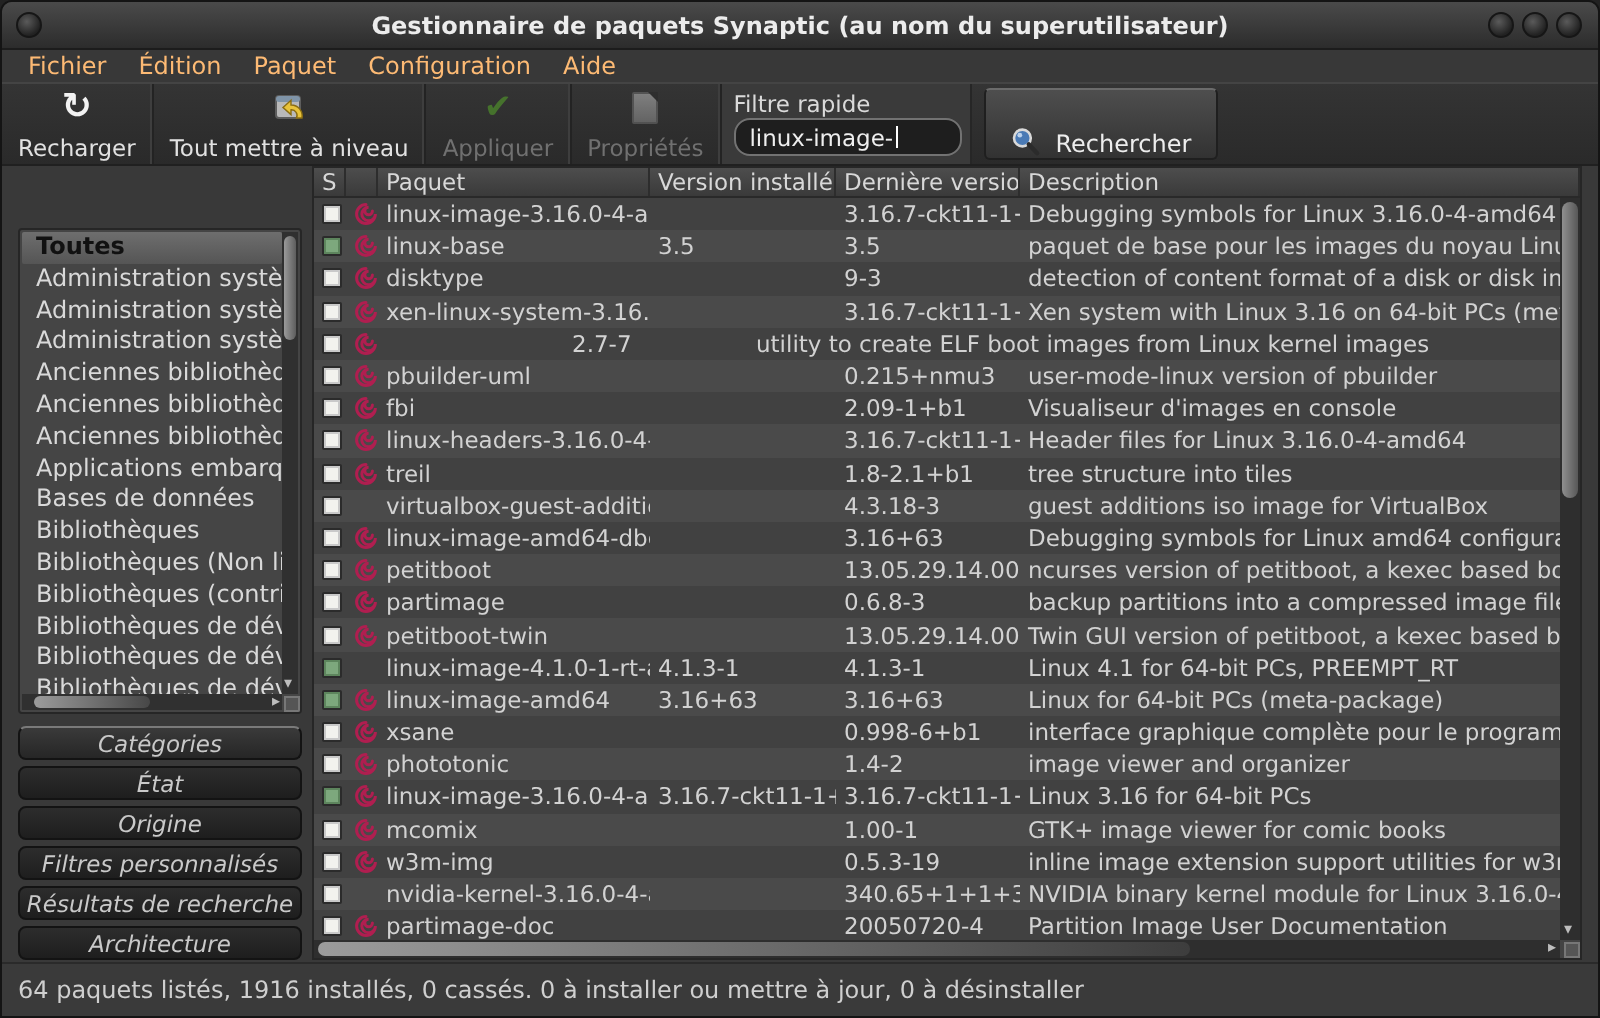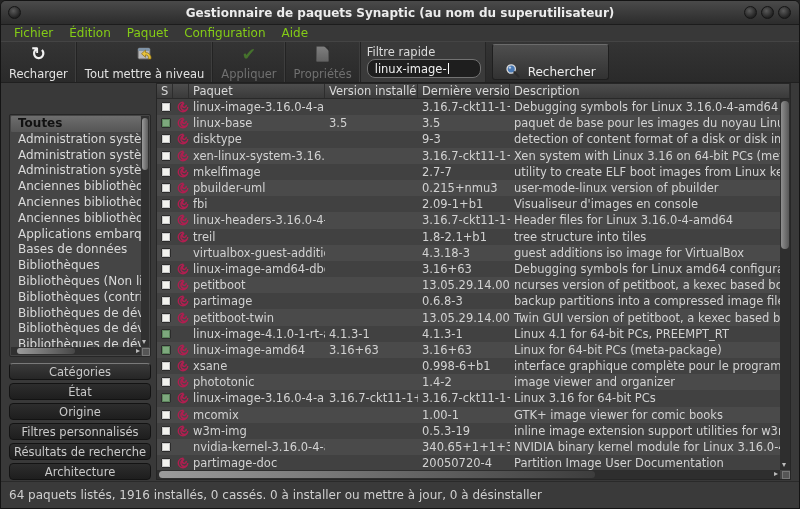--- a/index.html
+++ b/index.html
@@ -15,21 +15,21 @@
     font-weight:bold; color:#ececec; }
   .winbtn{ width:13px; height:13px; border-radius:50%;
     background:radial-gradient(circle at 40% 35%,#5a5a5a,#222 70%);
     border:1px solid #161616; margin:0 2px; z-index:2;}
   .wb-left{ margin-left:7px; }
   .wb-right{ position:absolute; right:6px; display:flex; }
 
   
   .menubar{ height:16px; background:#383838; display:flex; align-items:center;
     padding-left:6px; gap:2px; }
-  .menu-item{ font-size:12px; color:#84cc16; padding:0 7px; line-height:16px; cursor:default;}
+  .menu-item{ font-size:12px; color:#fdba74; padding:0 7px; line-height:16px; cursor:default;}
 
   
   .toolbar{ height:42px; background:linear-gradient(#343434,#2a2a2a); display:flex;
     align-items:stretch; border-top:1px solid #444; border-bottom:1px solid #202020;}
   .tbtn{ width:auto; min-width:58px; padding:2px 8px 1px; display:flex; flex-direction:column;
     align-items:center; justify-content:space-between; border-right:1px solid #232323;
     box-shadow:inset -1px 0 0 #3e3e3e; }
   .tbtn .ticon{ height:20px; display:flex; align-items:center; justify-content:center; }
   .tbtn .tlabel{ font-size:11.5px; color:#e2e2e2; white-space:nowrap; }
   .tbtn.disabled .tlabel{ color:#707070; }
@@ -69,21 +69,21 @@
     background:linear-gradient(to right,#9a9a9a,#5d5d5d);}
   .scroll-arrow{ position:absolute; font-size:8px; color:#bdbdbd; line-height:8px;}
   .hscroll{ position:absolute; left:1px; right:9px; bottom:1px; height:8px; background:#303030;}
   .hscroll .thumb{ position:absolute; top:1px; bottom:1px; border-radius:4px;
     background:linear-gradient(to right,#9c9c9c,#474747);}
   .corner-box{ position:absolute; right:0; bottom:0; width:8px; height:8px;
     background:#555; border:1px solid #777;}
   .sidebtns{ margin-top:6px; display:flex; flex-direction:column; gap:3px; }
   .side-btn{ height:17px; border-radius:4px; background:linear-gradient(#2d2d2d,#1e1e1e);
     border:1px solid #131313; color:#c9c9c9; font-size:11.5px; display:flex;
-    align-items:center; justify-content:center; font-family:inherit;}
+    align-items:center; justify-content:center; font-family:inherit;font-style:italic;}
   .side-btn.active{ background:linear-gradient(#3a3a3a,#262626); border-top-color:#7a7a7a;}
 
   
   .tablepane{ position:relative; flex:1; margin:3px 8px 0 3px; background:#434343;
     border:1px solid #262626; overflow:hidden;}
   .thead{ display:flex; height:15px; background:linear-gradient(#4d4d4d,#3a3a3a);
     border-bottom:1px solid #292929;}
   .th{ font-size:11.5px; color:#d8d8d8; padding-left:4px; line-height:14px;
     border-right:1px solid #2d2d2d; white-space:nowrap; overflow:hidden;}
   .c-s{ width:16px; flex:none;} .c-i{ width:16px; flex:none;}
@@ -293,21 +293,20 @@
           </div>
           <div class="trow odd">
             <div class="td c-s">
               <span class="cb"></span>
             </div>
             <div class="td c-i">
               <svg width="12" height="12" viewBox="0 0 12 12">
                 <path d="M6 1.3 A4.7 4.7 0 1 0 10.7 6 A3.4 3.4 0 1 1 7.3 2.6 A1.9 1.9 0 1 0 9.2 4.5" fill="none" stroke="#b01e50" stroke-width="1.5" stroke-linecap="round"></path>
               </svg>
             </div>
-            <div class="td c-p">mkelfimage</div>
             <div class="td c-vi"></div>
             <div class="td c-lv">2.7-7</div>
             <div class="td c-d">utility to create ELF boot images from Linux kernel images</div>
           </div>
           <div class="trow even">
             <div class="td c-s">
               <span class="cb"></span>
             </div>
             <div class="td c-i">
               <svg width="12" height="12" viewBox="0 0 12 12">

